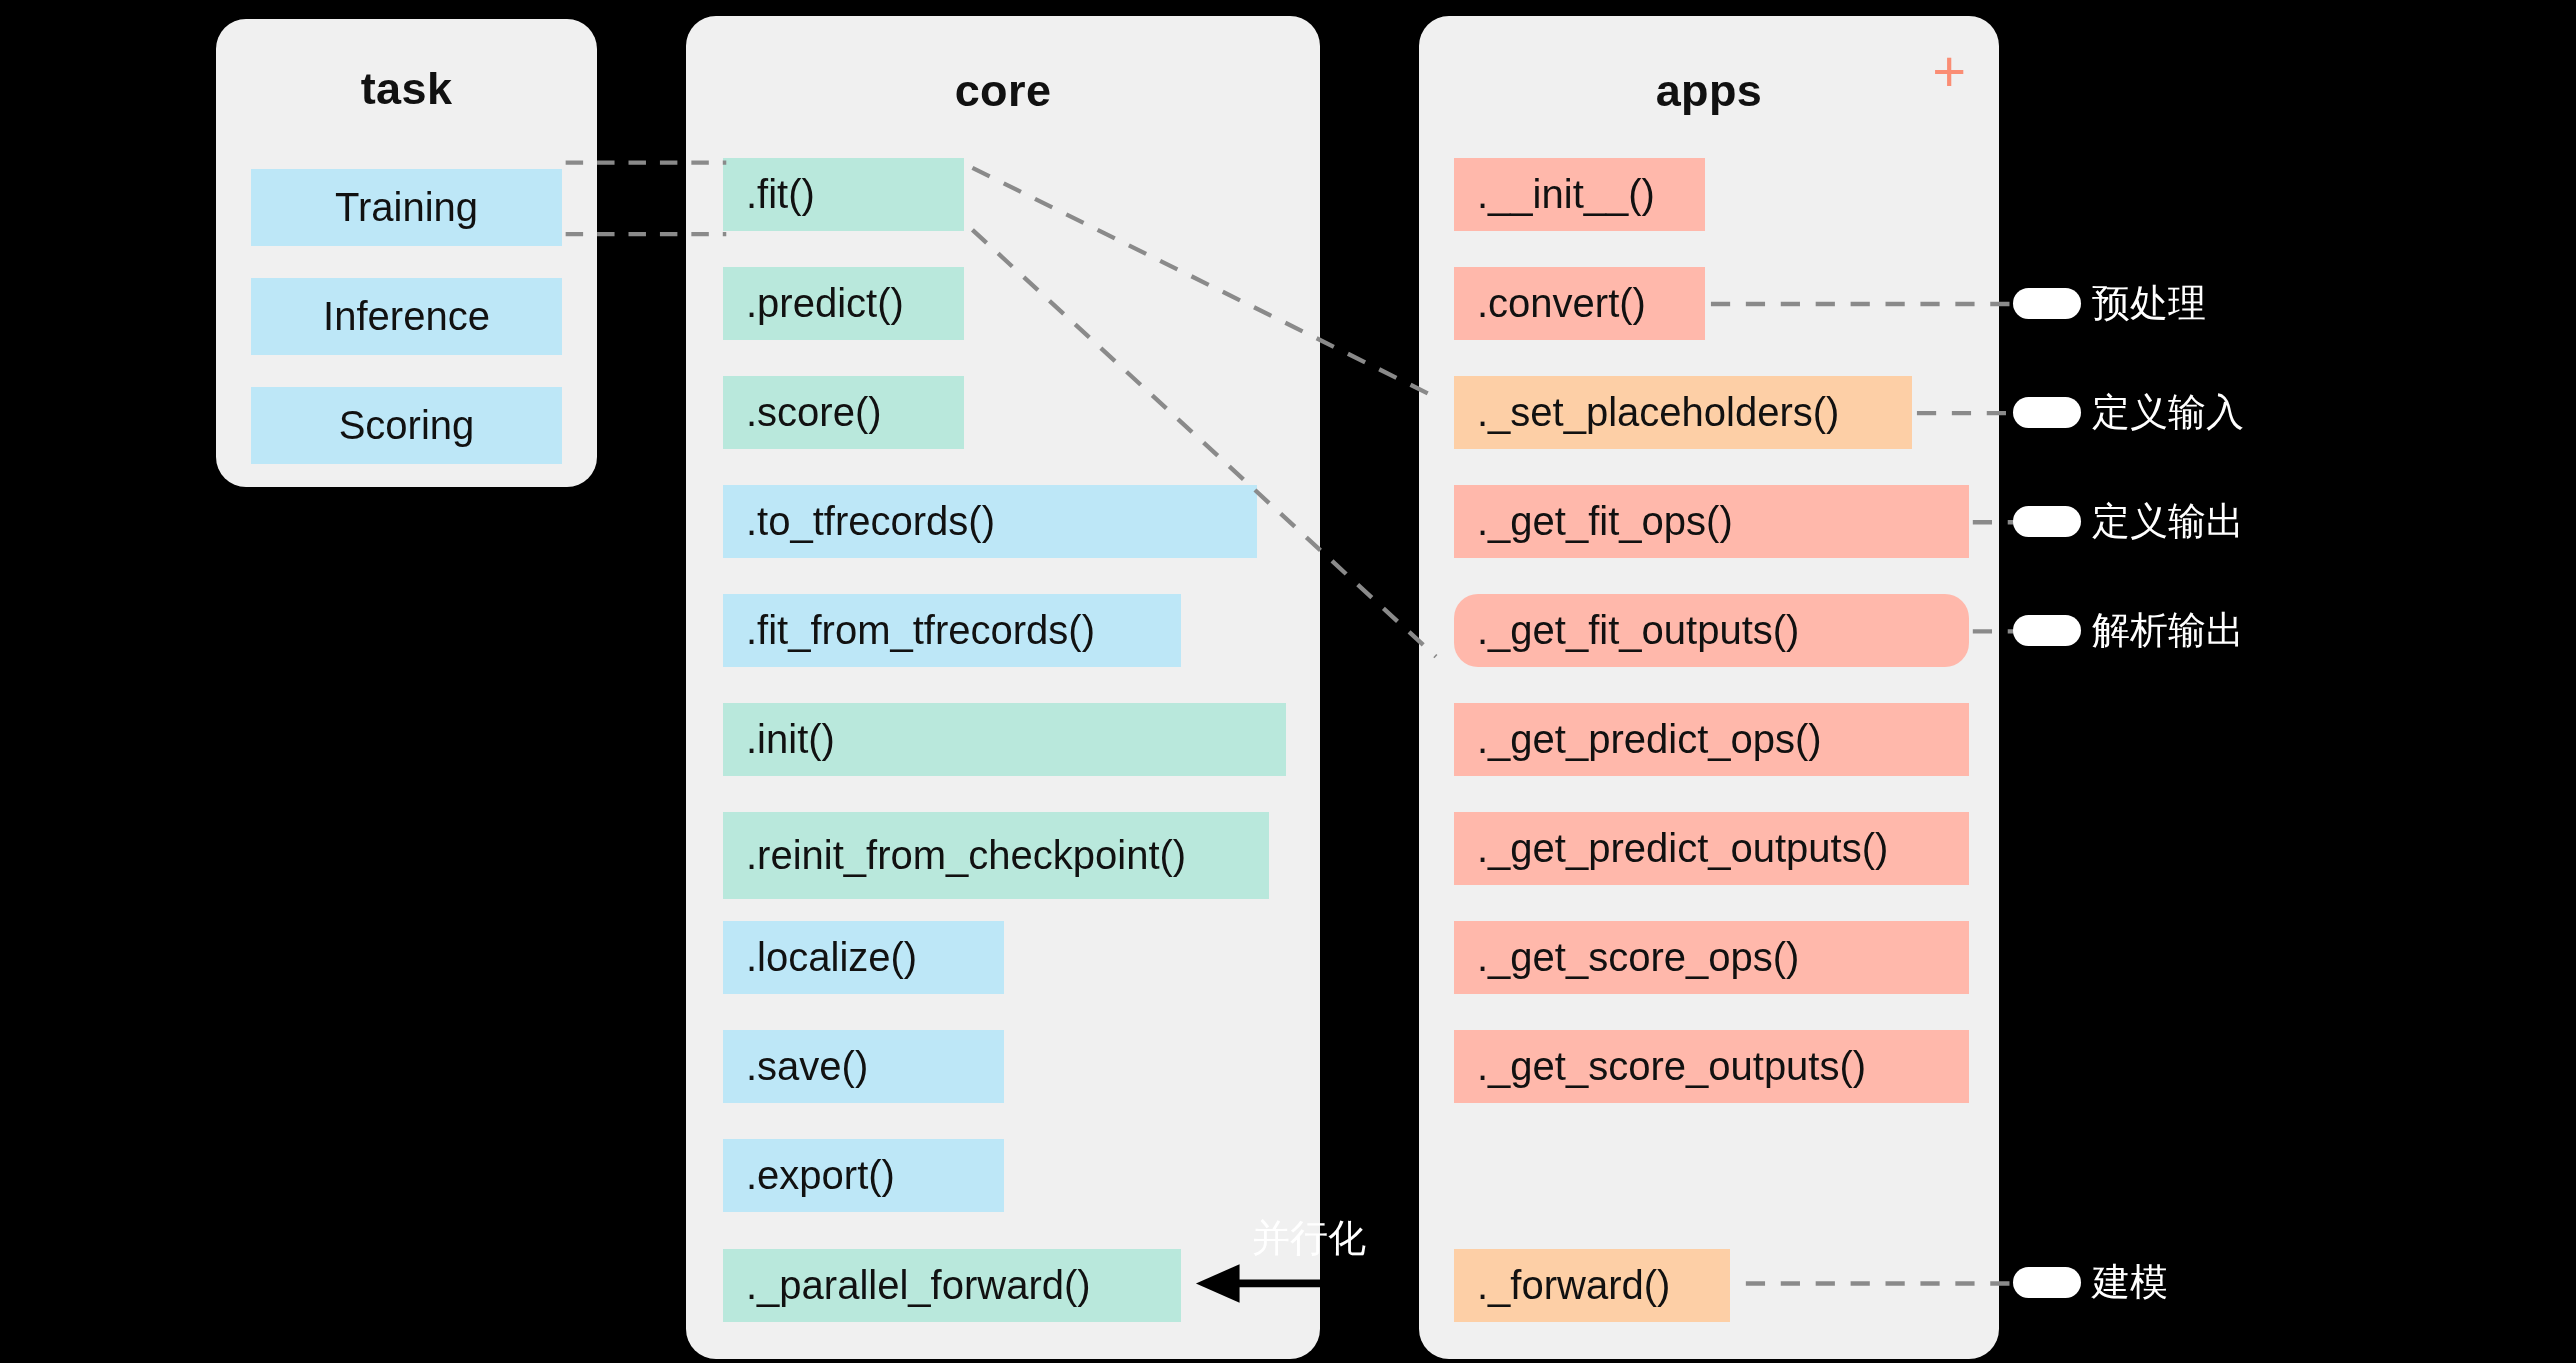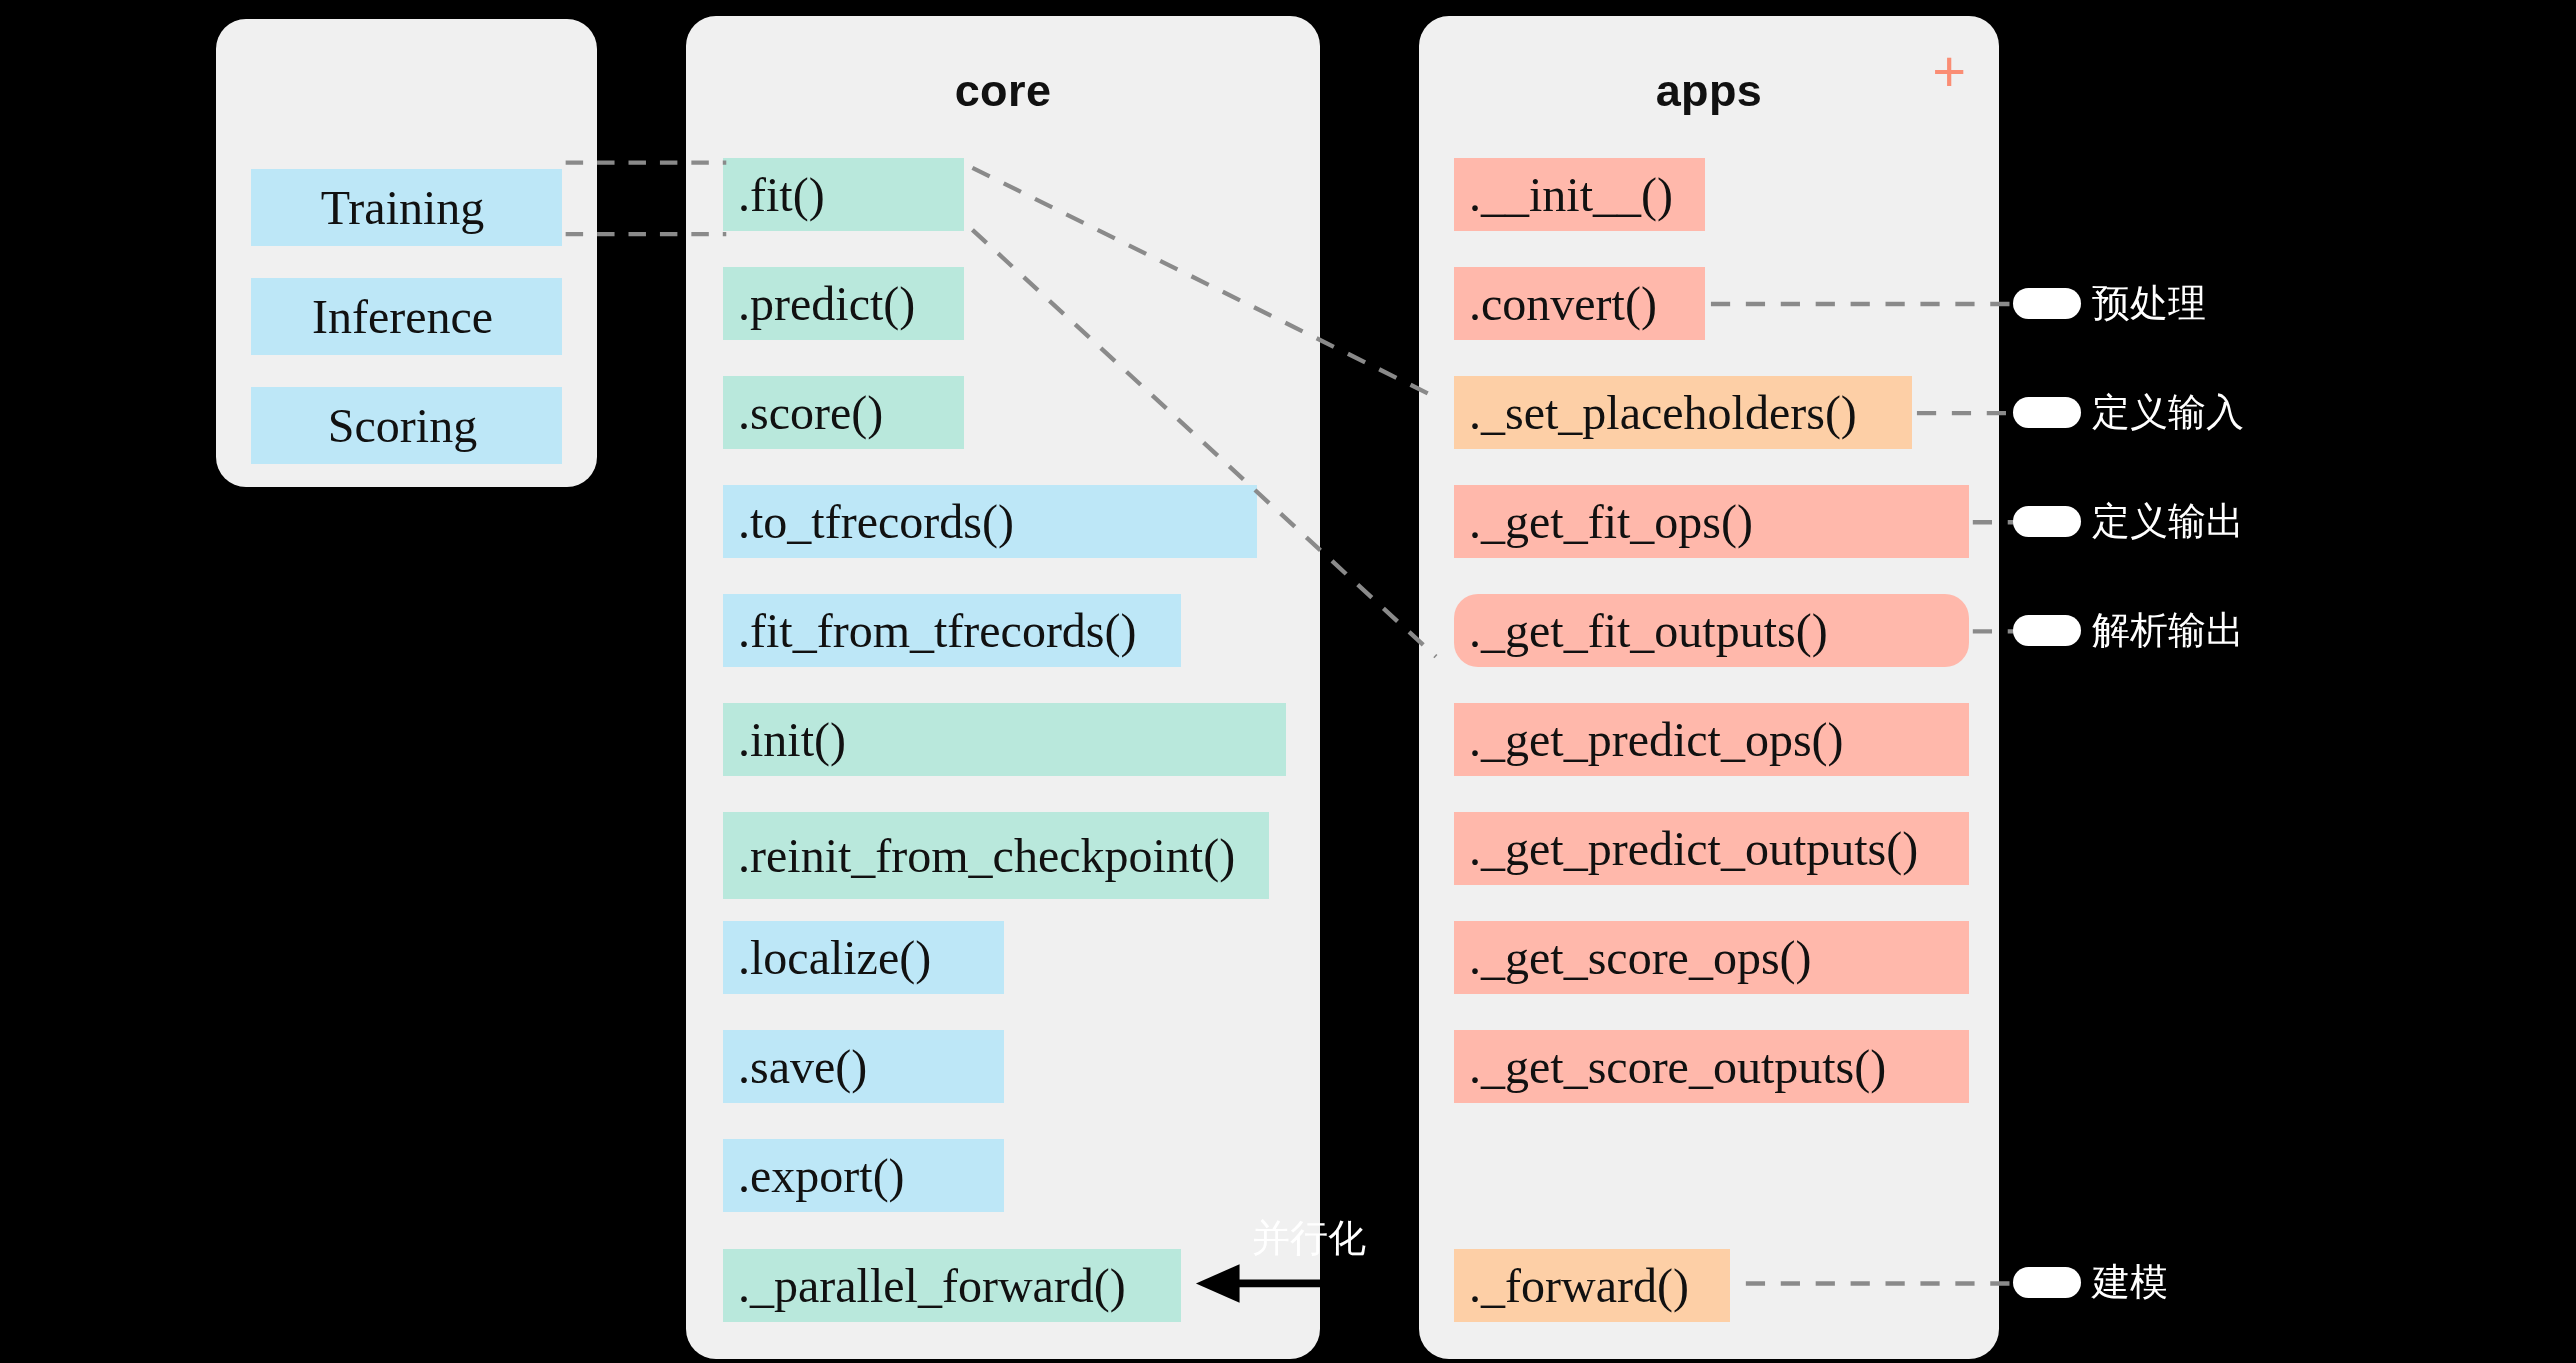--- a/index.html
+++ b/index.html
@@ -17,40 +17,41 @@
     position:absolute;left:0;width:100%;text-align:center;
     font-size:45px;font-weight:bold;color:#111;letter-spacing:0.4px;
   }
   .plus-icon{
     position:absolute;font-size:58px;line-height:1;font-weight:400;
     color:#fa8d74;user-select:none;
   }
 
   .item{
     position:absolute;display:flex;align-items:center;
-    font-size:48px;color:#111;padding-left:15px;box-sizing:border-box;font-family:Liberation Serif, serif;
+    font-size:40px;color:#111;padding-left:23px;box-sizing:border-box;
   }
 
   .anno{
     position:absolute;font-size:38px;color:#ffffff;white-space:nowrap;
   }
 
   
   #links{position:absolute;left:0;top:0;width:2576px;height:1364px;pointer-events:none;}
 
   .pill{
     position:absolute;background:#ffffff;border-radius:872px;
   }
 </style>
 </head>
 <body>
 
 <div id="stage">
 
   <div class="panel" id="panel-task" style="left:216px;top:19px;width:381px;height:468px;">
+    <div class="panel-title" style="top:44px;">task</div>
 
     <div class="item" style="left:35px;top:150px;width:311px;height:77px;background:#bde7f7;">
       <span style="width:100%;text-align:center;padding-right:23px;">Training</span>
     </div>
     <div class="item" style="left:35px;top:259px;width:311px;height:77px;background:#bde7f7;">
       <span style="width:100%;text-align:center;padding-right:23px;">Inference</span>
     </div>
     <div class="item" style="left:35px;top:368px;width:311px;height:77px;background:#bde7f7;">
       <span style="width:100%;text-align:center;padding-right:23px;">Scoring</span>
     </div>

